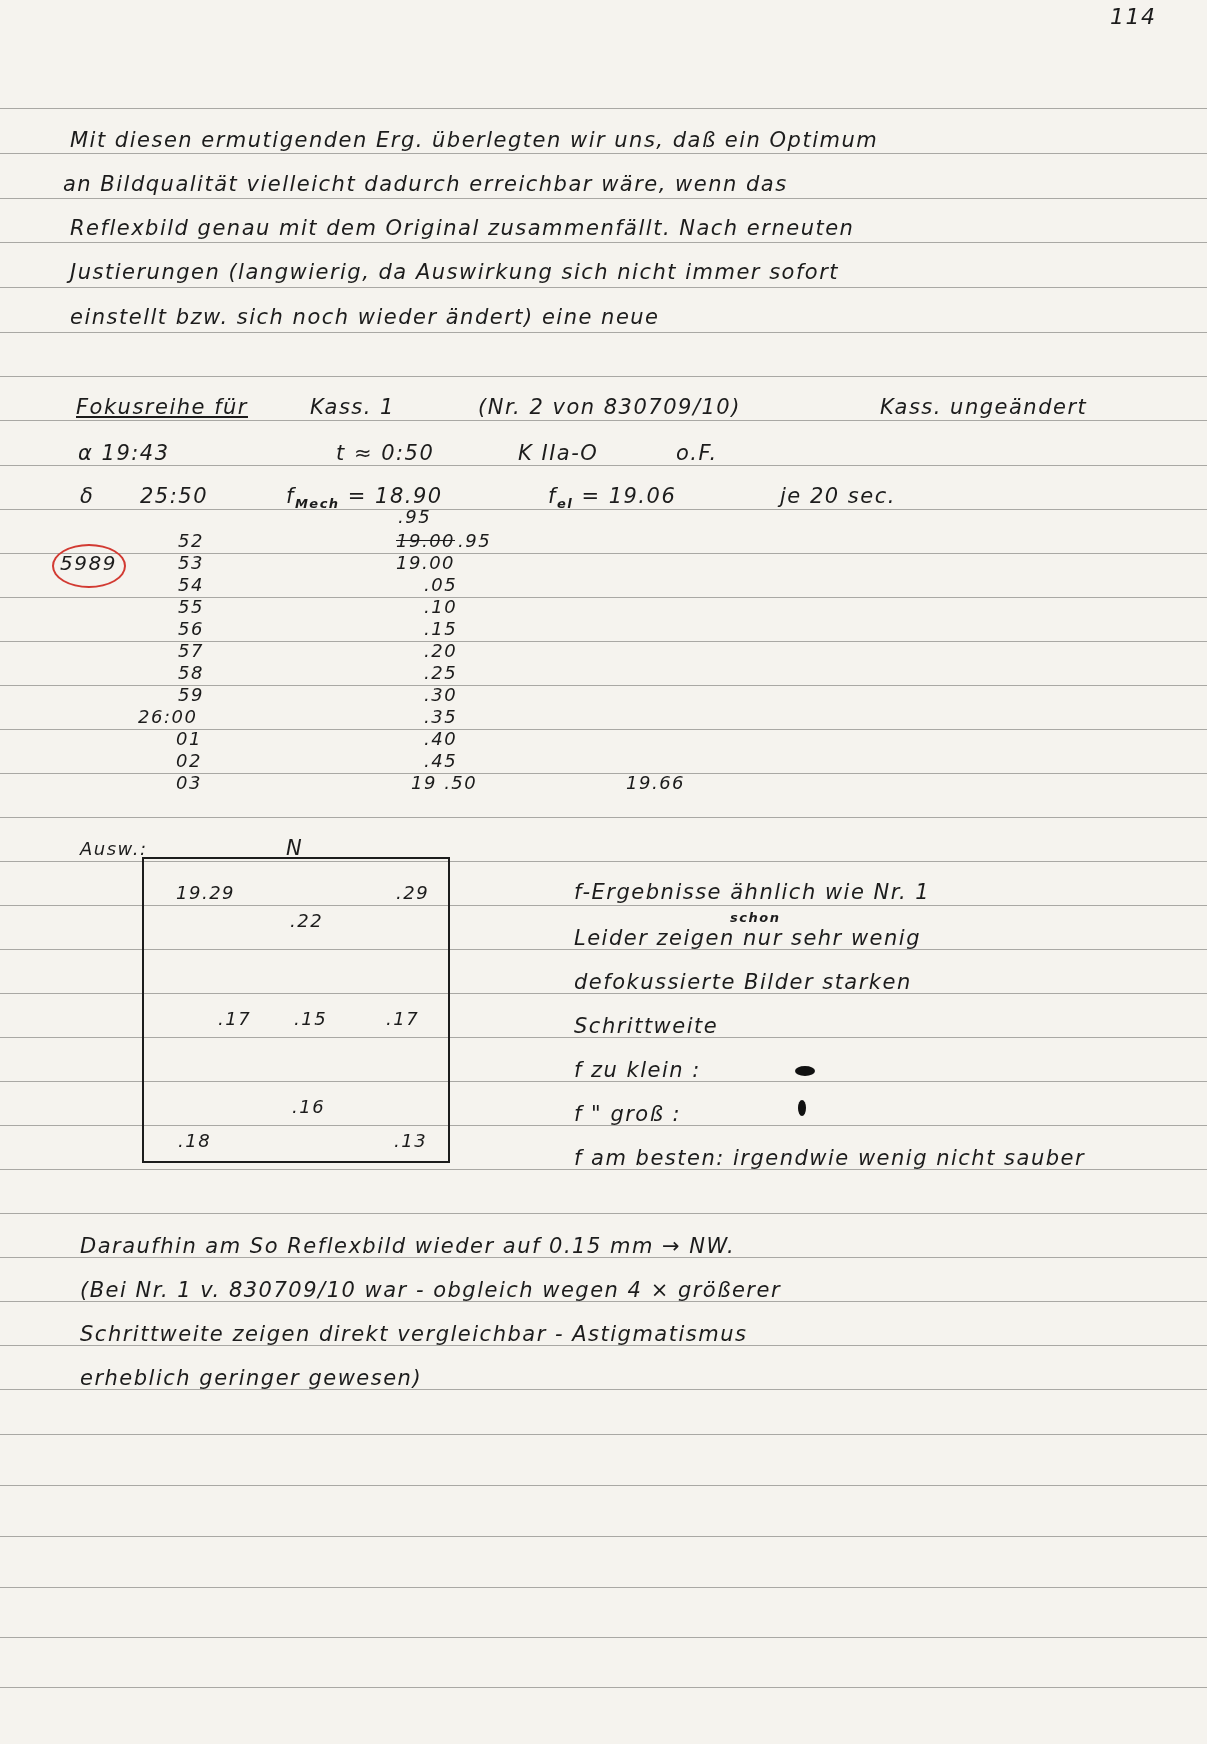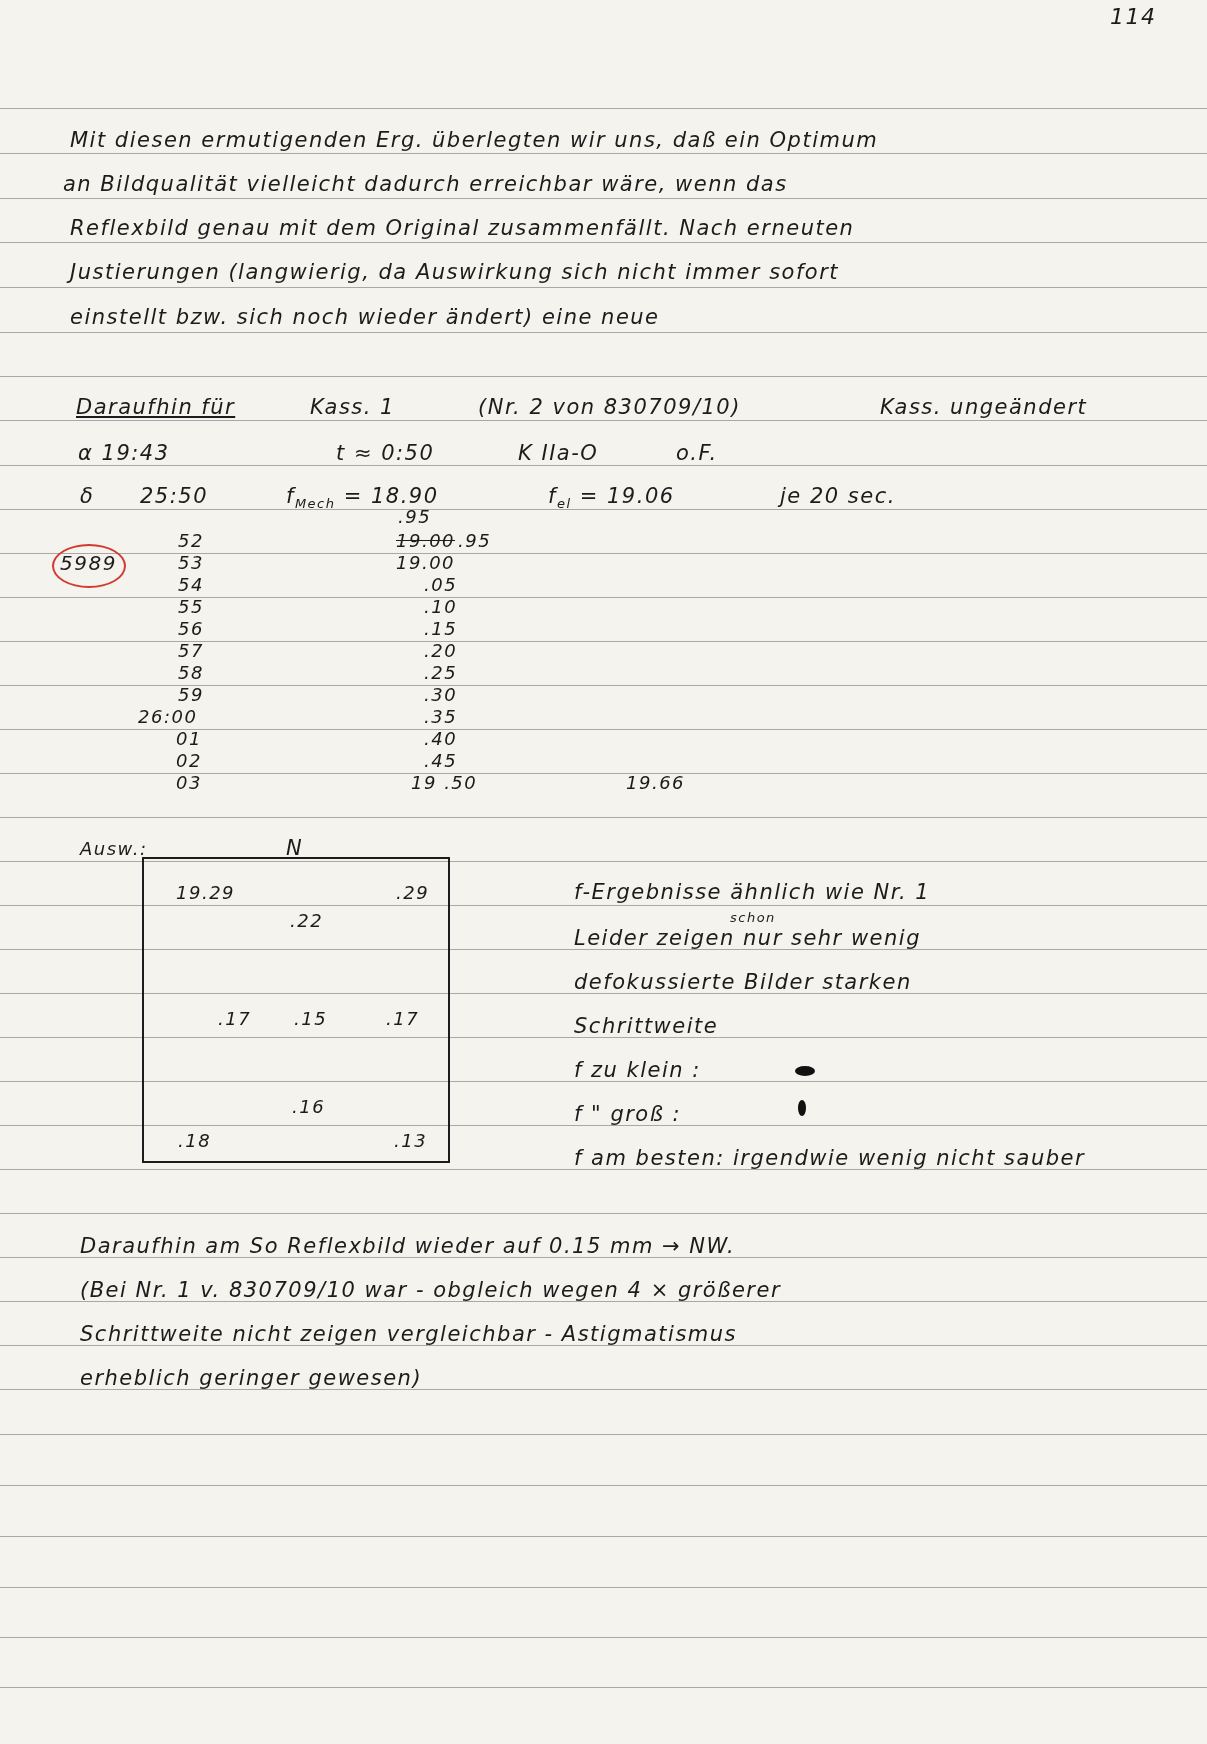--- a/index.html
+++ b/index.html
@@ -15,21 +15,21 @@
   }
   .hw {
     position: absolute; white-space: nowrap;
     font-family: "DejaVu Sans", sans-serif;
     font-style: italic;
     font-size: 21px;
     letter-spacing: 1.5px;
     color: #1c1c1c;
   }
   .small { font-size: 18px; }
-  .tiny { font-size: 13px; }
+  .tiny { font-size: 13px; font-weight: bold; }
   .underline { text-decoration: underline; }
   .strike { text-decoration: line-through; }
   .page-number { font-size: 22px; }
   .red-circle {
     position: absolute; border: 2px solid #d23a32; border-radius: 50%;
   }
   .box {
     position: absolute; border: 2.5px solid #1c1c1c;
   }
   .blob {
@@ -82,21 +82,21 @@
 
 <div>
   <div class="hw" style="left:70px; top:128px">Mit diesen ermutigenden Erg. überlegten wir uns, daß ein Optimum</div>
   <div class="hw" style="left:63px; top:172px">an Bildqualität vielleicht dadurch erreichbar wäre, wenn das</div>
   <div class="hw" style="left:70px; top:216px">Reflexbild genau mit dem Original zusammenfällt. Nach erneuten</div>
   <div class="hw" style="left:70px; top:260px">Justierungen (langwierig, da Auswirkung sich nicht immer sofort</div>
   <div class="hw" style="left:70px; top:305px">einstellt bzw. sich noch wieder ändert) eine neue</div>
 </div>
 
 <div>
-  <div class="hw underline" style="left:76px; top:395px">Daraufhin für</div>
+  <div class="hw underline" style="left:76px; top:395px">Fokusreihe für</div>
   <div class="hw" style="left:310px; top:395px">Kass. 1</div>
   <div class="hw" style="left:478px; top:395px">(Nr. 2 von 830709/10)</div>
   <div class="hw" style="left:880px; top:395px">Kass. ungeändert</div>
 
   <div class="hw" style="left:78px; top:441px">α 19:43</div>
   <div class="hw" style="left:336px; top:441px">t ≈ 0:50</div>
   <div class="hw" style="left:518px; top:441px">K IIa-O</div>
   <div class="hw" style="left:676px; top:441px">o.F.</div>
 
   <div class="hw" style="left:80px; top:484px">δ</div>
@@ -180,15 +180,15 @@
   <div class="hw" style="left:574px; top:1058px">f zu klein :</div>
   <div class="blob" style="left:795px; top:1066px; width:20px; height:10px"></div>
   <div class="hw" style="left:574px; top:1102px">f " groß :</div>
   <div class="blob" style="left:798px; top:1100px; width:8px; height:16px"></div>
   <div class="hw" style="left:574px; top:1146px">f am besten: irgendwie wenig nicht sauber</div>
 </div>
 
 <div>
   <div class="hw" style="left:80px; top:1234px">Daraufhin am So Reflexbild wieder auf 0.15 mm → NW.</div>
   <div class="hw" style="left:80px; top:1278px">(Bei Nr. 1 v. 830709/10 war - obgleich wegen 4 × größerer</div>
-  <div class="hw" style="left:80px; top:1322px">Schrittweite nicht zeigen vergleichbar - Astigmatismus</div>
+  <div class="hw" style="left:80px; top:1322px">Schrittweite zeigen direkt vergleichbar - Astigmatismus</div>
   <div class="hw" style="left:80px; top:1366px">erheblich geringer gewesen)</div>
 </div>
 
 </body></html>

